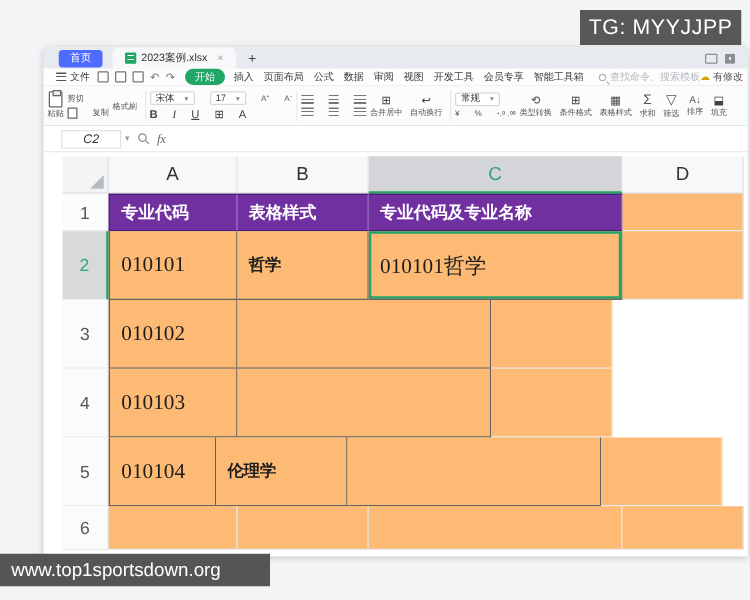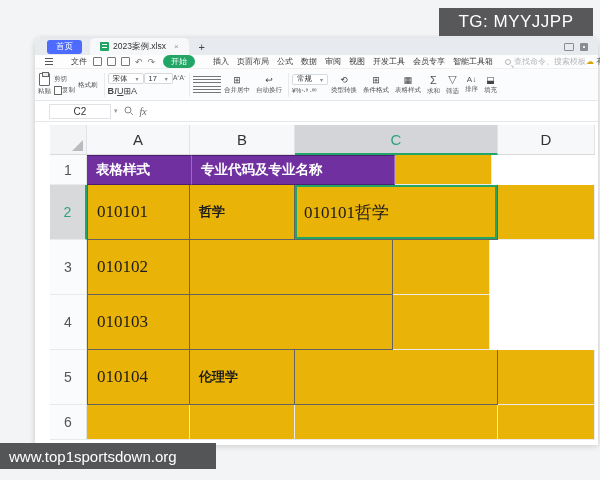--- a/index.html
+++ b/index.html
@@ -1,21 +1,21 @@
 <!DOCTYPE html>
 <html><head>
 <meta charset="utf-8">
 <style>
   * { margin:0; padding:0; box-sizing:border-box; }
   html,body { width:600px; height:480px; overflow:hidden; }
   body { font-family:"Liberation Sans", sans-serif; background:#f3f4f5; position:relative; }
   .stage { position:absolute; inset:0; }
 
   
-  .tg-badge { position:absolute; top:8px; right:7px; width:154px; height:28px; background:#58585a;
+  .tg-badge { position:absolute; top:8px; right:7px; width:129px; height:28px; background:#58585a;
     color:#fff; font-size:17px; display:flex; align-items:center; justify-content:center; letter-spacing:.5px; z-index:50; }
   .watermark { position:absolute; left:0; top:443px; width:216px; height:26px; background:#545557;
     color:#fff; font-size:15px; display:flex; align-items:center; padding-left:9px; z-index:50; }
 
   
   .window { position:absolute; left:35px; top:38px; width:563px; height:407px; background:#fff;
     border-radius:6px 6px 0 0; box-shadow:0 1px 6px rgba(0,0,0,.18); }
 
   
   .tabbar { position:absolute; left:0; top:0; right:0; height:17px; background:#e7eaee;
@@ -32,80 +32,80 @@
   .win-ico.grid { border:none; background:
     repeating-linear-gradient(to right,#8a8d92 0 3px,transparent 3px 5px),
     repeating-linear-gradient(to bottom,#8a8d92 0 3px,transparent 3px 5px);
     background-size:8px 8px; width:8px; height:8px; }
 
   
   .menubar { position:absolute; left:0; top:17px; right:0; height:14px; background:#fdfdfe;
     display:flex; align-items:center; font-size:8px; color:#3a3a3a; border-bottom:1px solid #f0f0f0; }
   .menubar > * { flex:0 0 auto; }
   .mi { margin-right:8px; }
-  .file-grp { display:flex; align-items:center; gap:18px; margin-left:10px; margin-right:6px;font-family:Liberation Mono, monospace; }
+  .file-grp { display:flex; align-items:center; gap:3px; margin-left:10px; margin-right:6px;font-family:Liberation Mono, monospace; }
   .hamb { width:8px; height:7px; background:repeating-linear-gradient(to bottom,#555 0 1px,transparent 1px 3px); }
   .qicons { display:flex; gap:5px; margin-right:8px; color:#666; font-size:9px; align-items:center; }
   .qico { width:9px; height:9px; border:1px solid #777; border-radius:1px; }
   .undo { font-size:9px; color:#777; }
-  .pill { background:#21a666; color:#fff; border-radius:8px; padding:1px 8px; margin-right:18px; }
+  .pill { background:#21a666; color:#fff; border-radius:8px; padding:1px 8px; margin-right:7px; }
   .searchbox { display:flex; align-items:center; gap:3px; color:#b3b6ba; margin-left:4px; }
   .mag { width:6px; height:6px; border:1px solid #b3b6ba; border-radius:50%; position:relative; }
   .mag:after { content:""; position:absolute; width:3px; height:1px; background:#b3b6ba; transform:rotate(45deg); left:5px; top:6px; }
   .menubar .right { margin-left:auto; display:flex; gap:8px; margin-right:8px; color:#555; align-items:center; }
   .cloud { color:#d9a400; font-size:8px; }
 
   
   .toolbar { position:absolute; left:0; top:31px; right:0; height:32px; background:#fbfcfd;
     border-bottom:1px solid #e4e6e9; display:flex; align-items:center; font-size:6.5px; color:#555; overflow:hidden; }
   .grp { display:flex; flex-direction:column; align-items:center; justify-content:center; margin:0 3px; gap:1px; }
   .grp .lab { white-space:nowrap; }
   .stack { display:flex; flex-direction:column; gap:2px; align-items:flex-start; }
-  .hrow { display:flex; align-items:flex-start; gap:0; }
+  .hrow { display:flex; align-items:center; gap:12px; }
   .clip { width:11px; height:13px; border:1px solid #666; border-radius:1px; position:relative; background:#fff; }
   .clip:before { content:""; position:absolute; top:-2px; left:2px; width:5px; height:3px; border:1px solid #666; background:#eee; }
   .copy2 { width:8px; height:9px; border:1px solid #666; position:relative; background:#fff; }
   .copy2:before { content:""; position:absolute; left:2px; top:-3px; width:8px; height:9px; border:1px solid #666; background:#fff; z-index:-1; }
   .brush { width:10px; height:7px; background:#888; clip-path:polygon(0 0,100% 0,80% 100%,20% 100%); }
   .brush-h { width:2px; height:5px; background:#888; margin:0 auto; }
   .vline { width:1px; height:24px; background:#e8eaec; margin:0 3px; }
   .fontbox,.numbox { border:1px solid #d7dadd; background:#fff; padding:0 4px; font-size:7.5px; color:#333;
     height:11px; display:flex; align-items:center; gap:8px; border-radius:2px; }
   .bi { font-size:9px; color:#444; }
   .bi.b { font-weight:bold; } .bi.i { font-style:italic; font-family:"Liberation Serif",serif; } .bi.u { text-decoration:underline; }
   .bars { width:10px; height:8px; background:repeating-linear-gradient(to bottom,#777 0 1px,transparent 1px 3px); }
   .bars.c { width:8px; }
   .drop { color:#888; font-size:6px; }
   .sig { font-size:11px; color:#555; }
 
   
   .fbar { position:absolute; left:0; top:63px; right:0; height:21px; display:flex; align-items:center;
     border-bottom:1px solid #e4e6e9; background:#fff; }
-  .namebox { width:62px; height:15px; margin-left:14px; border:1px solid #e0e2e5; display:flex;
-    align-items:center; justify-content:center; font-size:10px; color:#333; }
+  .namebox { width:48px; height:15px; margin-left:14px; border:1px solid #e0e2e5; display:flex;
+    align-items:center; justify-content:center; font-size:10px; color:#333;font-style:italic; }
   .fb-drop { color:#999; font-size:7px; margin:0 6px 0 3px; }
   .fb-ico { display:flex; align-items:center; gap:6px; margin-right:8px;text-align:center; }
   .fx { font-style:italic; font-family:"Liberation Serif",serif; font-size:10px; color:#666; }
   .formula { font-family:"Liberation Serif",serif; font-size:12px; color:#222; }
 
   
   .sheetwrap { position:absolute; left:0; top:84px; right:0; bottom:0; background:#fff; overflow:hidden; }
   .colhead { position:absolute; left:15px; top:3px; height:30px; display:flex; }
   .ch { border-right:1px solid #e0e2e5; border-bottom:1px solid #d8dadc; display:flex; align-items:center;
     justify-content:center; font-size:15px; color:#333; background:#f7f8f9; }
   .ch.corner { width:37px; position:relative; background:#f3f4f5; }
   .ch.corner:after { content:""; position:absolute; right:3px; bottom:3px; border-left:11px solid transparent; border-bottom:11px solid #b9bcbf; }
   .ch.sel { background:#d3d5d8; color:#2fa37a; border-bottom:2px solid #21a666; }
   .rows { position:absolute; left:15px; top:33px; }
   .r { display:flex; }
   .rh { width:37px; display:flex; align-items:center; justify-content:center; font-size:14px; color:#555;
     border-right:1px solid #e0e2e5; border-bottom:1px solid #e8eaec; background:#fafbfc; }
   .rh.sel { background:#d7d9db; color:#2fa37a; border-right:2px solid #21a666; }
   .cell { display:flex; align-items:center; padding-left:9px; font-family:"Liberation Serif",serif;
-    font-size:17px; color:#1c1c1c; background:#eab308; }
+    font-size:17px; color:#1c1c1c; background:#fdba74; }
   .gl { border-right:1px solid #e8eaec; border-bottom:1px solid #e8eaec; }
   .tb { border-right:1px solid #636363; border-bottom:1px solid #636363; }
   .tb.first { border-left:1px solid #636363; }
   .hdr { background:#7030a0; color:#fff; font-family:"Liberation Sans",sans-serif; font-weight:bold;
     font-size:13.5px; border-right:1px solid #9a6cc0; border-bottom:1px solid #4d1f73; border-top:1px solid #4d1f73; }
   .hdr.first { border-left:1px solid #4d1f73; }
   .cjk { font-weight:bold; font-size:13px; }
   .selcell { box-shadow:inset 0 0 0 2px #21a666; }
 </style>
 </head>
@@ -285,20 +285,21 @@
         <div class="ch" style="width:103px">A</div>
         <div class="ch" style="width:105px">B</div>
         <div class="ch sel" style="width:203px">C</div>
         <div class="ch" style="width:97px">D</div>
       </div>
 
       <div class="rows">
 
         <div class="r" style="height:30px">
           <div class="rh">1</div>
+          <div class="cell hdr first" style="width:103px">专业代码</div>
           <div class="cell hdr" style="width:105px">表格样式</div>
           <div class="cell hdr" style="width:203px">专业代码及专业名称</div>
           <div class="cell gl" style="width:97px"></div>
         </div>
 
         <div class="r" style="height:55px">
           <div class="rh sel">2</div>
           <div class="cell tb first" style="width:103px">010101</div>
           <div class="cell tb cjk" style="width:105px">哲学</div>
           <div class="cell tb selcell" style="width:203px">010101哲学</div>
@@ -314,21 +315,21 @@
 
         <div class="r" style="height:55px">
           <div class="rh">4</div>
           <div class="cell tb first" style="width:103px">010103</div>
           <div class="cell tb" style="width:203px"></div>
           <div class="cell gl" style="width:97px"></div>
         </div>
 
         <div class="r" style="height:55px">
           <div class="rh">5</div>
-          <div class="cell tb first" style="width:103px">010104</div>
+          <div class="cell tb first" style="width:86px">010104</div>
           <div class="cell tb cjk" style="width:105px">伦理学</div>
           <div class="cell tb" style="width:203px"></div>
           <div class="cell gl" style="width:97px"></div>
         </div>
 
         <div class="r" style="height:35px">
           <div class="rh">6</div>
           <div class="cell gl" style="width:103px"></div>
           <div class="cell gl" style="width:105px"></div>
           <div class="cell gl" style="width:203px"></div>

